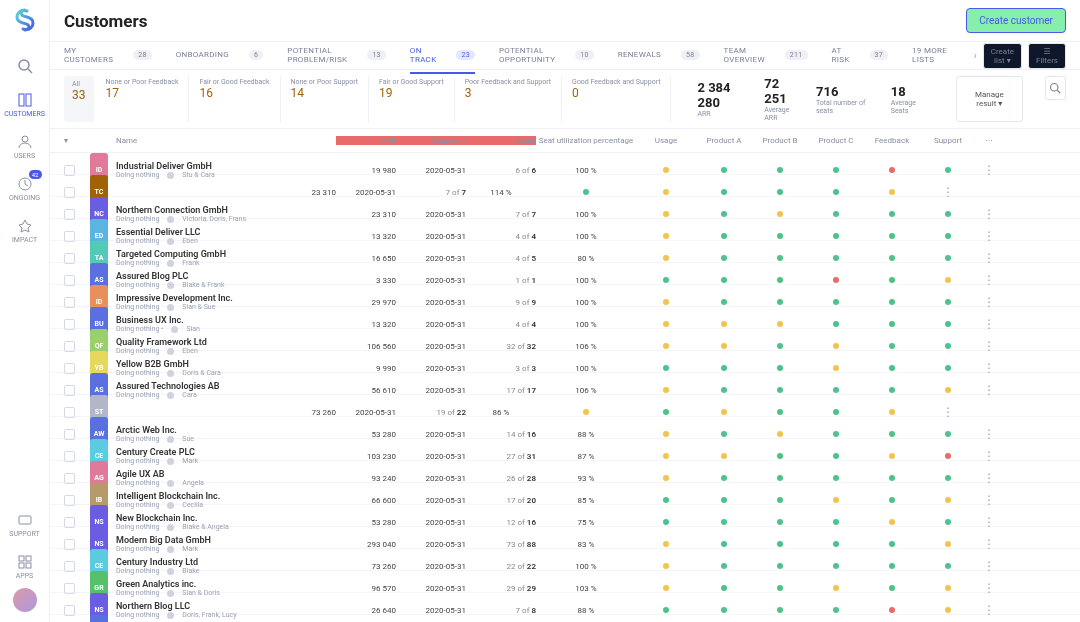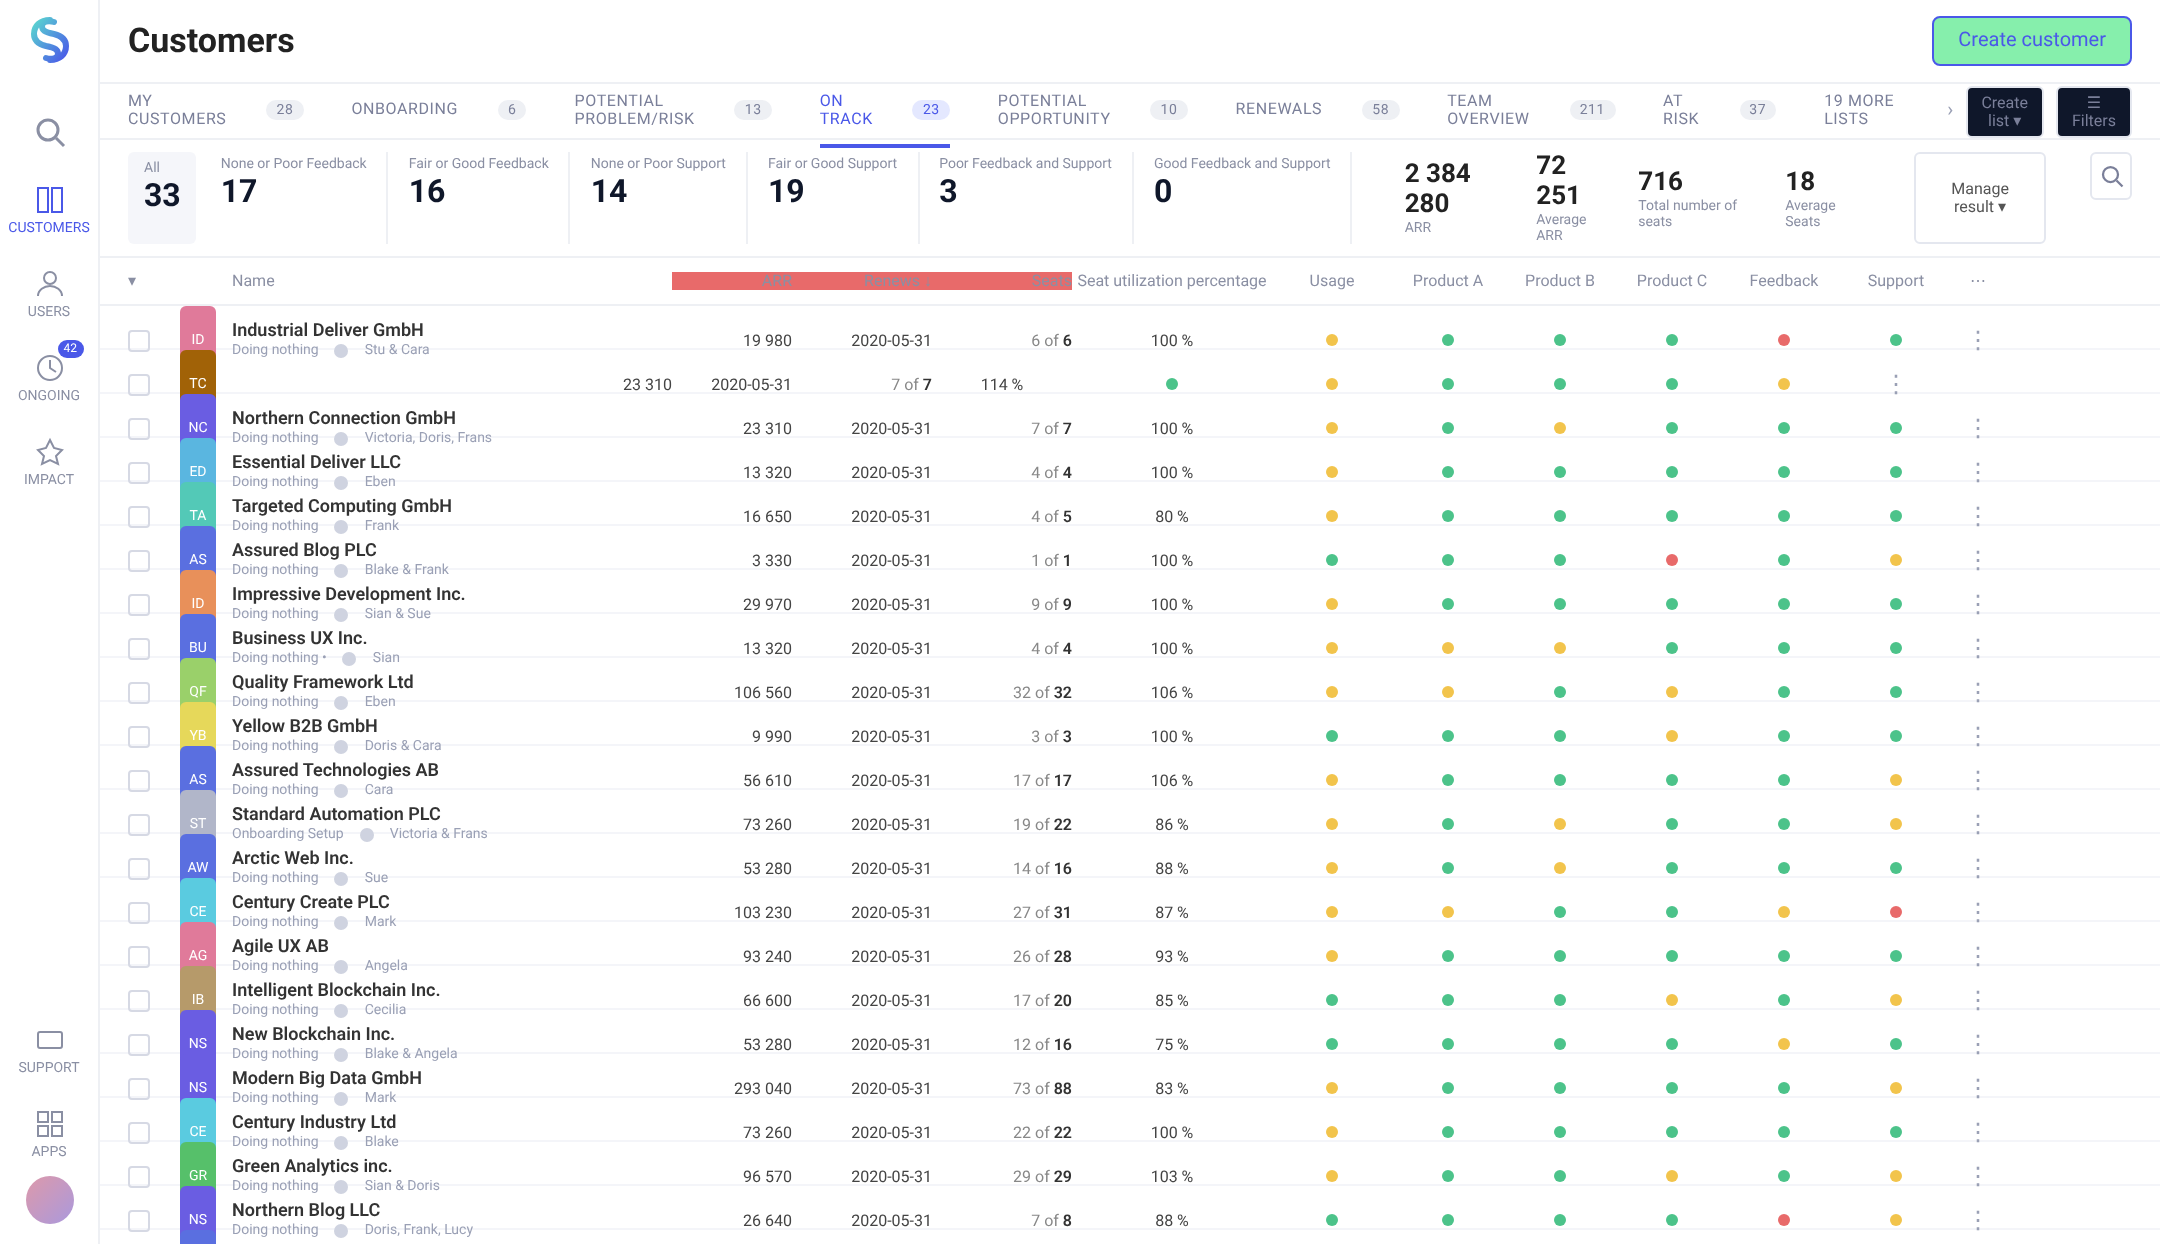--- a/index.html
+++ b/index.html
@@ -21,35 +21,35 @@
 .tab{font-size:8px;color:#7a7f99;cursor:pointer;display:flex;align-items:center;gap:20px;padding:8px 0;border-bottom:2px solid transparent;letter-spacing:.3px}
 .tab.active{color:#4a58e8;border-bottom-color:#4a58e8}
 .tab .cnt{background:#eef0f4;border-radius:8px;padding:1px 5px;font-size:7px;color:#7a7f99}
 .tab.active .cnt{background:#e4e8ff;color:#4a58e8}
 .tabs-right{margin-left:auto;display:flex;gap:6px;align-items:center}
 .chip{border:1px solid #e4e7ef;border-radius:3px;font-size:8px;padding:3px 7px;color:#7a7f99;cursor:pointer;background:#0f172a}
 .stats-row{display:flex;align-items:stretch;padding:6px 14px;border-bottom:1px solid #eef0f4;gap:16px}
 .filter-box{border-right:1px solid #eef0f4;padding:2px 10px 2px 0;margin-right:10px}
 .filter-box.first{background:#f5f6fa;border-radius:3px;padding:4px 8px;border-right:none;margin-right:12px}
 .filter-label{font-size:7px;color:#8a8fa3;white-space:nowrap}
-.filter-val{font-size:16px;font-weight:700;color:#0f172a}
+.filter-val{font-size:12px;font-weight:400;color:#a16207}
 .kpis{display:flex;gap:18px;margin-left:auto;align-items:center}
 .kpi-val{font-size:13px;font-weight:700;color:#222}
 .kpi-label{font-size:7px;color:#8a8fa3}
 .manage{border:1px solid #e4e7ef;border-radius:3px;font-size:8px;padding:4px 8px;color:#555;cursor:pointer;background:#fff;margin-left:12px}
 .search-ico{border:1px solid #e4e7ef;border-radius:3px;width:24px;height:24px;display:flex;align-items:center;justify-content:center;margin-left:6px;cursor:pointer}
 .table{flex:1;overflow:auto}
 .thead,.trow{display:grid;grid-template-columns:26px 26px 220px 60px 70px 70px 100px 60px 56px 56px 56px 56px 56px 26px;align-items:center;padding:0 14px}
 .thead{height:24px;font-size:8px;color:#8a8fa3;border-bottom:1px solid #eef0f4;position:sticky;top:0;background:#fff}
 .thead .th{white-space:nowrap;overflow:hidden;text-overflow:ellipsis}
 .thead .r{text-align:right}
 .thead .c{text-align:center}
 .trow{height:22px;border-bottom:1px solid #f4f5f9;font-size:8px;color:#555}
 .chk{width:11px;height:11px;border:1px solid #d6d9e4;border-radius:2px}
-.logo-sq{width:18px;height:34px;border-radius:3px;color:#fff;font-size:7px;font-weight:400;display:flex;align-items:center;justify-content:center}
+.logo-sq{width:18px;height:34px;border-radius:3px;color:#fff;font-size:7px;font-weight:700;display:flex;align-items:center;justify-content:center}
 .name-cell{min-width:0}
 .cname{font-size:9px;font-weight:600;color:#333;white-space:nowrap;overflow:hidden;text-overflow:ellipsis}
 .csub{font-size:7px;color:#9aa0b5;display:flex;gap:8px;align-items:center}
 .csub .pico{width:7px;height:7px;background:#cfd3e0;border-radius:50%;display:inline-block}
 .num{text-align:right;font-size:8px;color:#444}
 .seats{text-align:right;font-size:8px;color:#888}
 .seats b{color:#333;font-weight:600}
 .pct{text-align:center;font-size:8px;color:#444}
 .dot{width:6px;height:6px;border-radius:50%;margin:0 auto}
 .g{background:#4cc38a}.y{background:#f2c44c}.r{background:#e86a6a}
@@ -663,28 +663,20 @@
             </div>
             <div class="more">⋮</div>
           </div>
           <div class="trow">
             <div>
               <div class="chk"></div>
             </div>
             <div>
               <div class="logo-sq" style="background:#b1b6c9">ST</div>
             </div>
-            <div class="name-cell">
-              <div class="cname">Standard Automation PLC</div>
-              <div class="csub">
-                <span>Onboarding Setup</span>
-                <span class="pico"></span>
-                <span>Victoria &amp; Frans</span>
-              </div>
-            </div>
             <div class="num">73 260</div>
             <div class="num">2020-05-31</div>
             <div class="seats"><span>19 of </span><b>22</b></div>
             <div class="pct">86 %</div>
             <div>
               <div class="dot y"></div>
             </div>
             <div>
               <div class="dot g"></div>
             </div>

